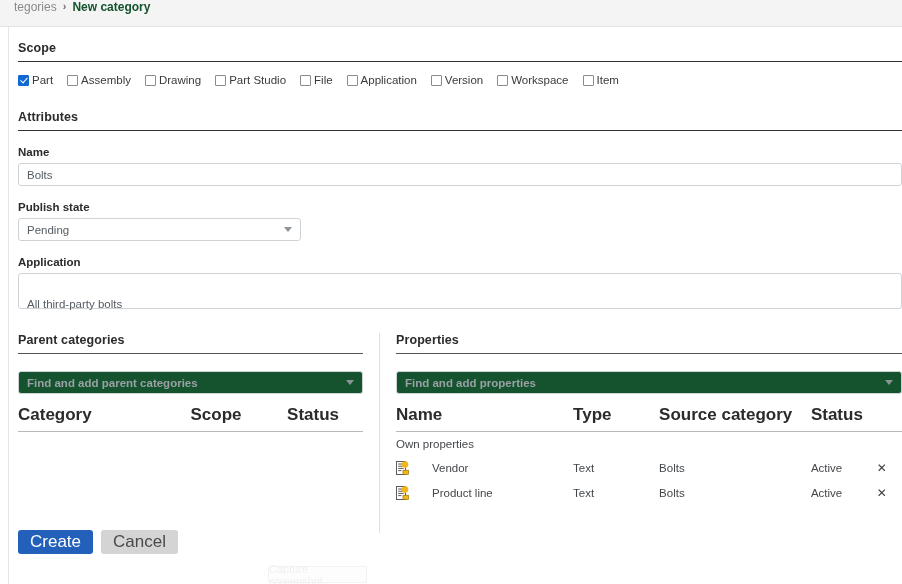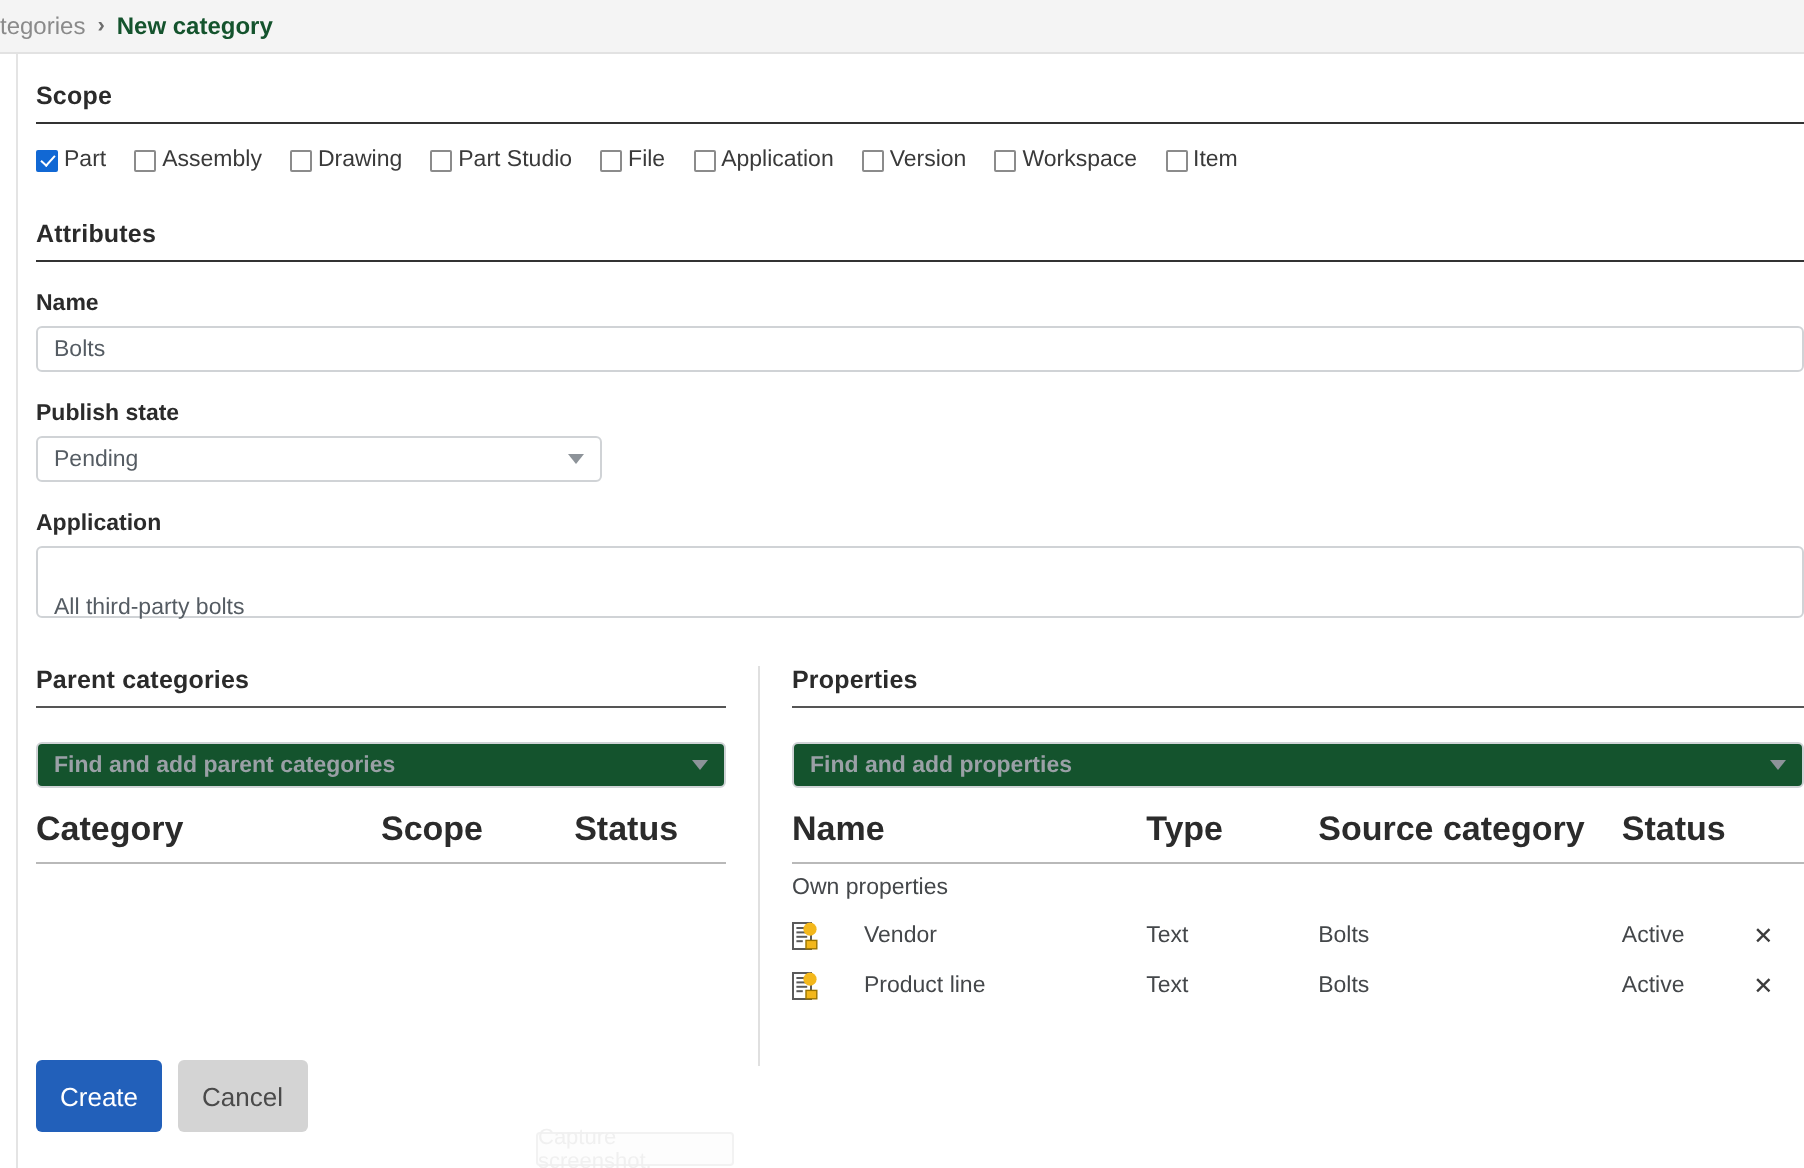--- a/index.html
+++ b/index.html
@@ -16,22 +16,22 @@
     color: #333333;
     position: relative;
   }
 
   
   .breadcrumb-bar {
     height: 27px;
     background: #f4f4f4;
     border-bottom: 1px solid #e2e2e2;
     display: flex;
-    align-items: center;
-    padding-left: 0px;
+    align-items: flex-start;
+    padding-left: 14px;
     box-sizing: border-box;
   }
   .crumb {
     font-size: 12px;
     color: #8a8a8a;
     white-space: nowrap;
   }
   .crumb.current {
     color: #14532d;
     font-weight: 600;
@@ -248,24 +248,24 @@
   
   .actions {
     position: absolute;
     left: 9px;
     top: 503px;
     display: flex;
     gap: 8px;
     align-items: center;
   }
   .btn {
-    height: 36px;
+    height: 24px;
     min-width: 48px;
     border-radius: 3px;
-    font-size: 13px;
+    font-size: 17px;
     display: inline-flex;
     align-items: center;
     justify-content: center;
     padding: 0 11px;
     box-sizing: border-box;
     border: 1px solid transparent;
     cursor: pointer;
     user-select: none;
   }
   .btn-primary {

